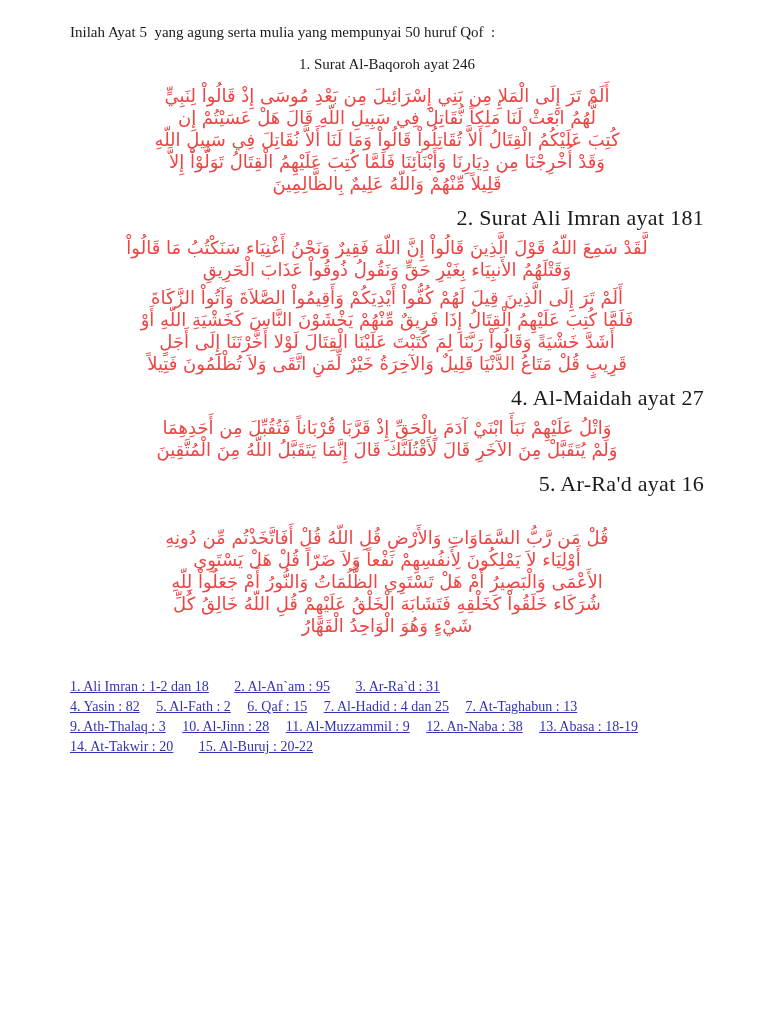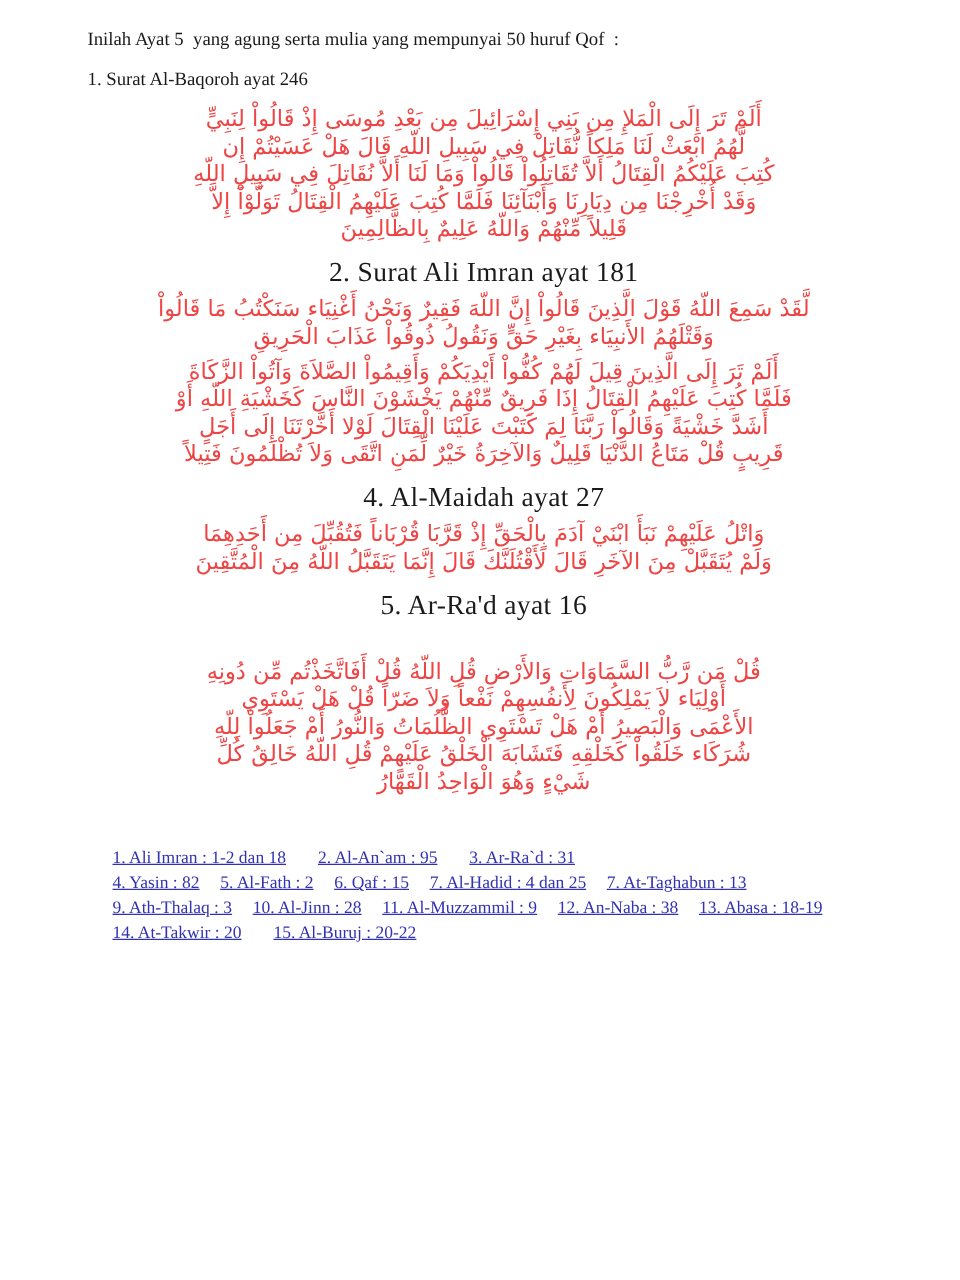--- a/index.html
+++ b/index.html
@@ -18,48 +18,47 @@
   .intro {
     margin: 0 0 14px 0;
     font-size: 15px;
     line-height: 1.35;
     white-space: pre-wrap;
   }
   .h-small {
     margin: 0 0 12px 0;
     font-size: 15px;
     font-weight: normal;
-    text-align: left;
+    text-align: center;
     white-space: pre-wrap;
   }
   .h-large {
     margin: 10px 0 6px 0;
     font-size: 22px;
     font-weight: normal;
-    text-align: center;
+    text-align: right;
     white-space: pre-wrap;
     letter-spacing: 0.3px;
   }
   .arabic {
     margin: 0 0 6px 0;
     font-family: "DejaVu Sans", sans-serif;
     font-size: 18px;
     line-height: 22px;
     color: #ef4444;
     text-align: center;
     direction: rtl;
     unicode-bidi: embed;
     white-space: pre-line;
   }
   .gap-top { margin-top: 30px; }
   .footnotes {
     margin-top: 40px;
     font-size: 14px;
     line-height: 20px;
-    margin-left: 20px;
   }
   .linkrow { margin: 0; }
   .linkrow a {
     color: #3232b2;
     text-decoration: underline;
     cursor: pointer;
     margin-right: 13px;
   }
   .linkrow.wide a { margin-right: 22px; }
   .linkrow a:last-child { margin-right: 0; }

